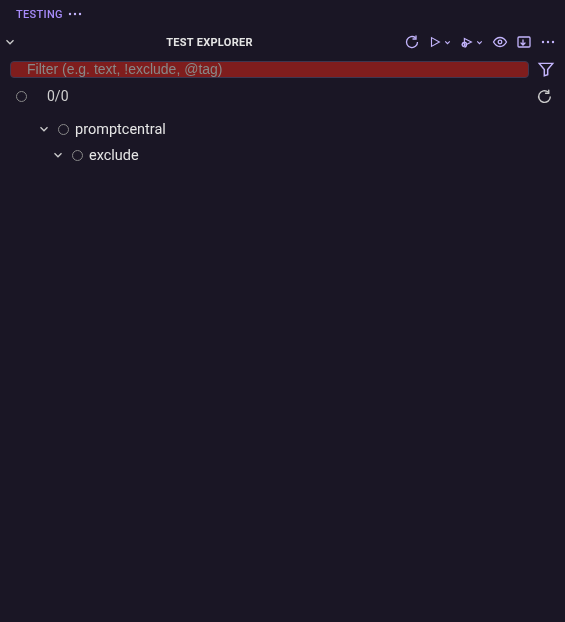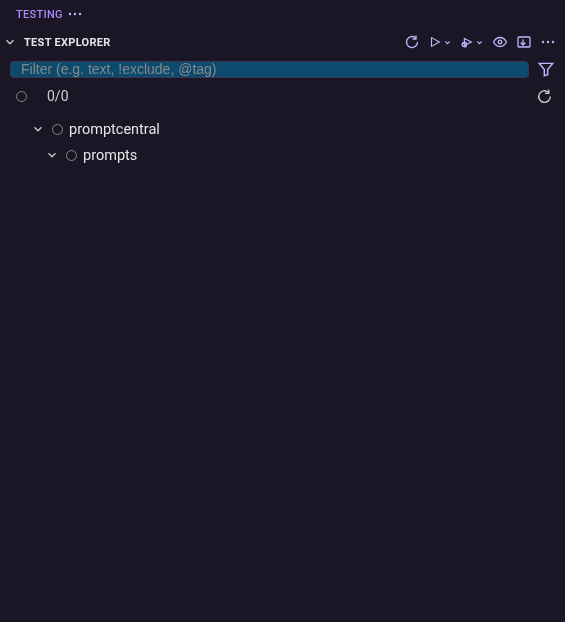--- a/index.html
+++ b/index.html
@@ -36,20 +36,21 @@
     height: 28px;
     padding: 0 6px 0 2px;
     gap: 6px;
   }
   .section-header .title {
     font-weight: 700;
     font-size: 11px;
     letter-spacing: 0.3px;
     color: #e5e5e5;
     flex: 1;
+    text-align: center;
   }
   .chevron {
     display: inline-flex;
     align-items: center;
     justify-content: center;
     width: 16px;
     height: 16px;
     color: #cccccc;
   }
   .toolbar {
@@ -70,25 +71,25 @@
   .icon-btn.split { width: 30px; gap: 1px; }
   .icon-btn svg { flex-shrink: 0; }
   .filter-row {
     display: flex;
     align-items: center;
     padding: 4px 10px;
     gap: 8px;
   }
   .filter-input {
     flex: 1;
-    background: #0c4a6e;
+    background: #7f1d1d;
     border: 1px solid #3d3650;
     border-radius: 4px;
     height: 17px;
-    padding: 0 10px;
+    padding: 0 16px;
     color: #cccccc;
     font-size: 14px;
     outline: none;
   }
   .filter-input::placeholder { color: #888; }
   .filter-icon {
     color: #c4b5fd;
     cursor: pointer;
     display: inline-flex;
     align-items: center;
@@ -104,21 +105,21 @@
   }
   .status-circle {
     width: 11px;
     height: 11px;
     border: 1.5px solid #888;
     border-radius: 50%;
     flex-shrink: 0;
   }
   .status-text { flex: 1; }
   .tree {
-    padding: 6px 8px;
+    padding: 6px 14px;
   }
   .tree-row {
     display: flex;
     align-items: center;
     height: 26px;
     padding-right: 10px;
     gap: 6px;
     cursor: pointer;
   }
   .tree-indent { display: inline-block; }
@@ -235,15 +236,15 @@
       <span class="tree-label">promptcentral</span>
     </div>
     <div class="tree-row">
       <span class="tree-indent" style="width: 30px;"></span>
       <span class="chevron">
         <svg width="14" height="14" viewBox="0 0 16 16" fill="none" stroke="currentColor" stroke-width="1.5">
           <path d="M4 6l4 4 4-4"></path>
         </svg>
       </span>
       <span class="tree-circle"></span>
-      <span class="tree-label">prompts</span>
+      <span class="tree-label">exclude</span>
     </div>
   </div>
 
 </body></html>

